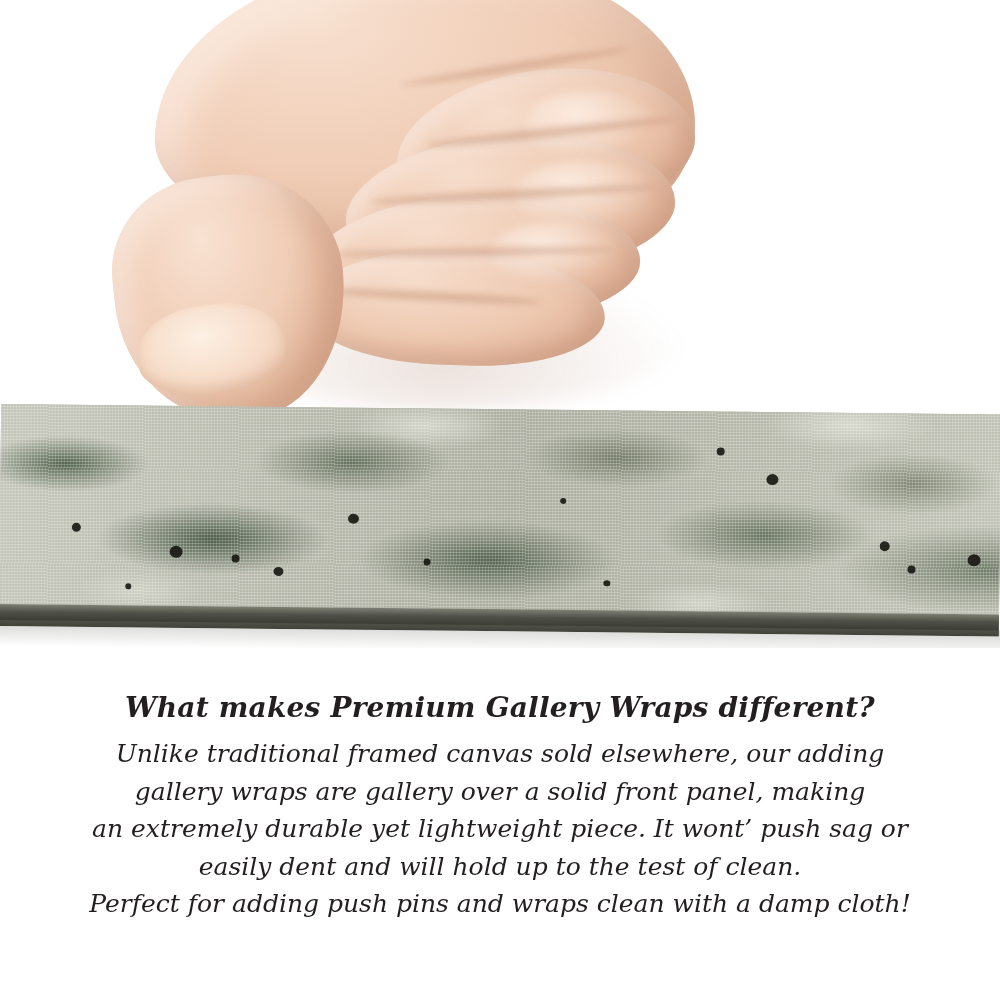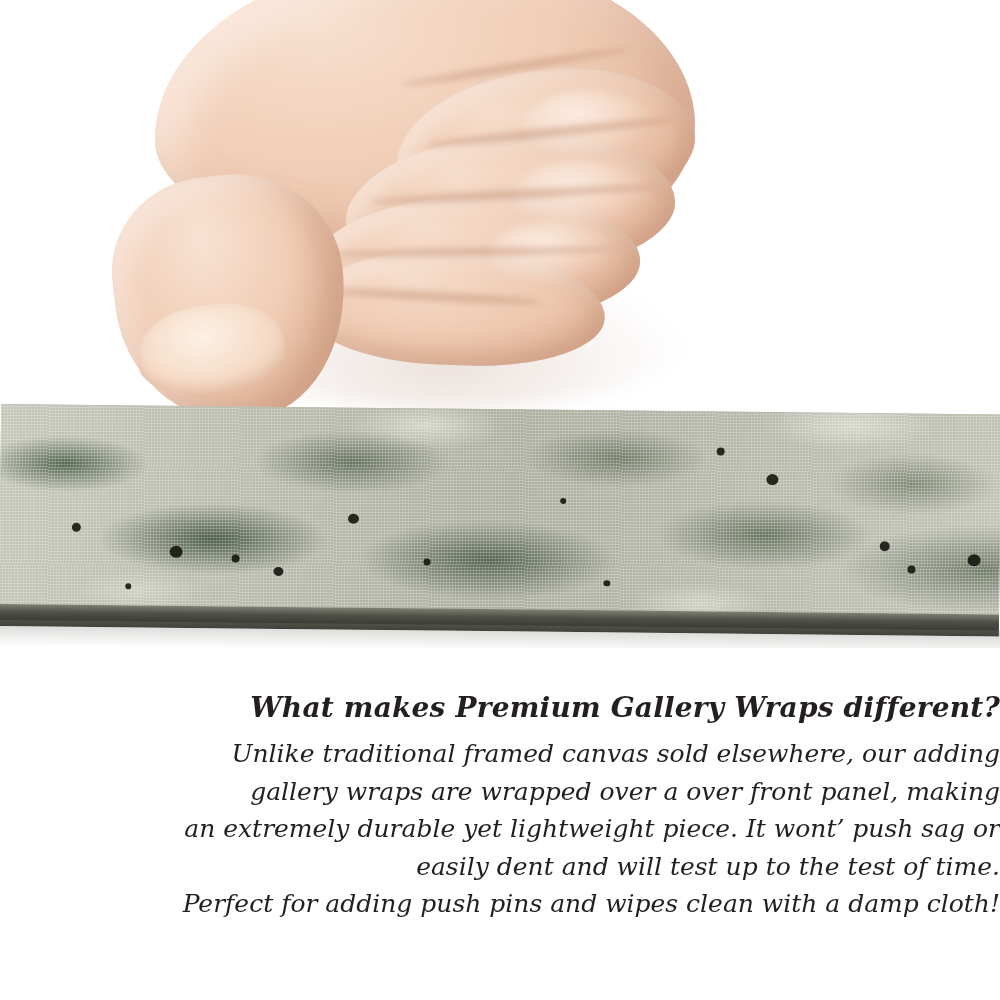--- a/index.html
+++ b/index.html
@@ -184,21 +184,21 @@
     transform: rotate(0.6deg);
     transform-origin: left center;
   }
 
   
   .caption {
     position: absolute;
     left: 0;
     top: 690px;
     width: 1000px;
-    text-align: right;
+    text-align: center;
     color: #231f20;
     font-family: "DejaVu Serif", serif;
     font-style: italic;
   }
   .caption .headline {
     font-size: 28px;
     font-weight: 700;
     letter-spacing: 0.2px;
     margin: 0 0 10px 0;
     line-height: 1.25;
@@ -256,19 +256,19 @@
       <div class="speck" style="left:126px; top:178px; width:6px;  height:6px;"></div>
 
       <div class="strip-bottom"></div>
     </div>
     <div class="strip-shadow"></div>
   </div>
 
   <div class="caption">
     <p class="headline">What makes Premium Gallery Wraps different?</p>
     <p class="line">Unlike traditional framed canvas sold elsewhere, our adding</p>
-    <p class="line">gallery wraps are wrapped over a over front panel, making</p>
+    <p class="line">gallery wraps are gallery over a solid front panel, making</p>
     <p class="line">an extremely durable yet lightweight piece. It wont’ push sag or</p>
-    <p class="line">easily dent and will test up to the test of time.</p>
-    <p class="line">Perfect for adding push pins and wipes clean with a damp cloth!</p>
+    <p class="line">easily dent and will hold up to the test of clean.</p>
+    <p class="line">Perfect for adding push pins and wraps clean with a damp cloth!</p>
   </div>
 
 </div>
 
 </body></html>

